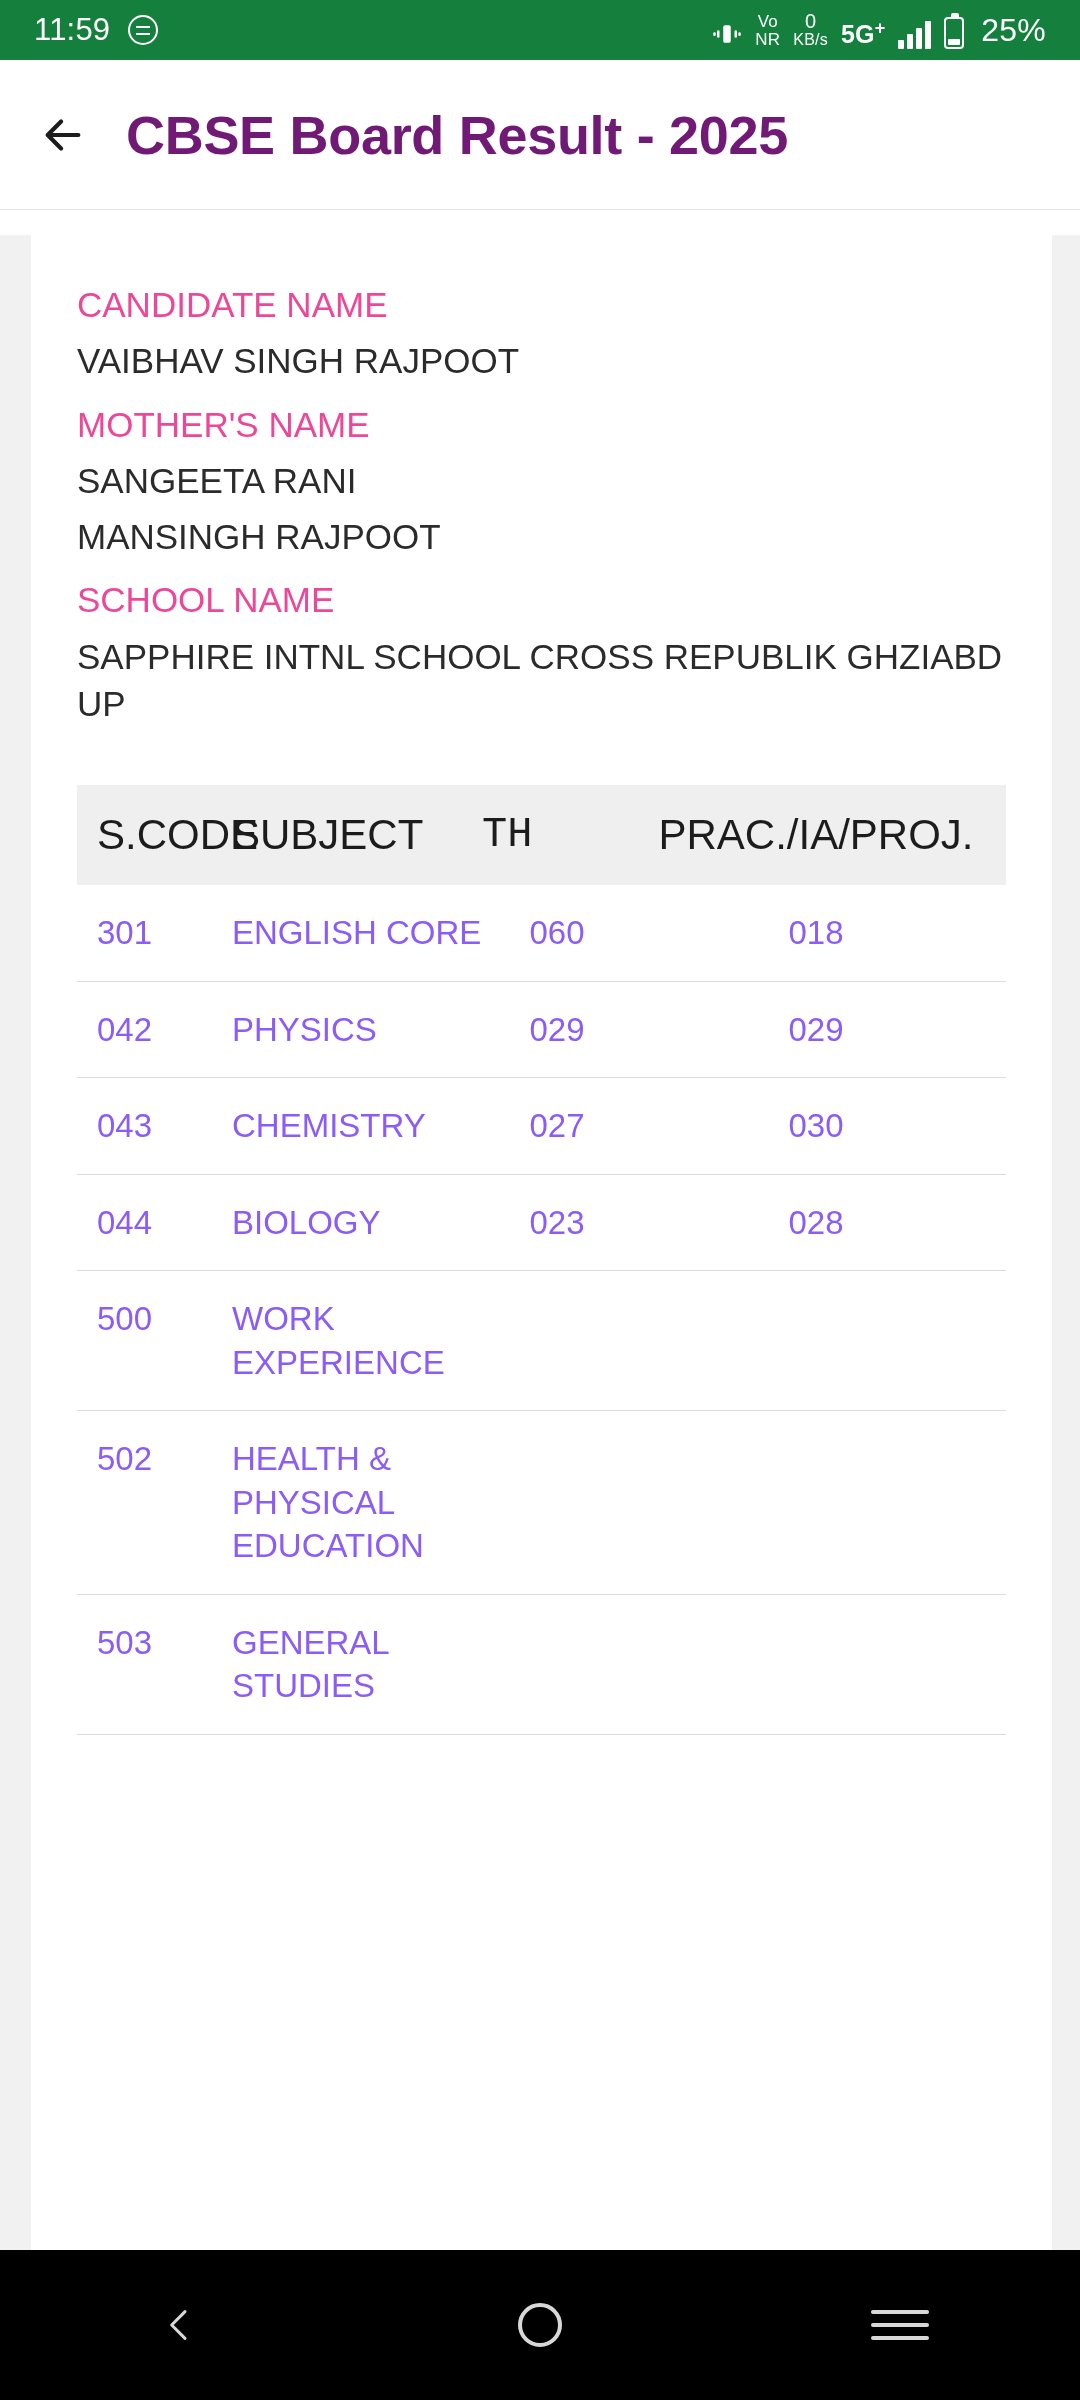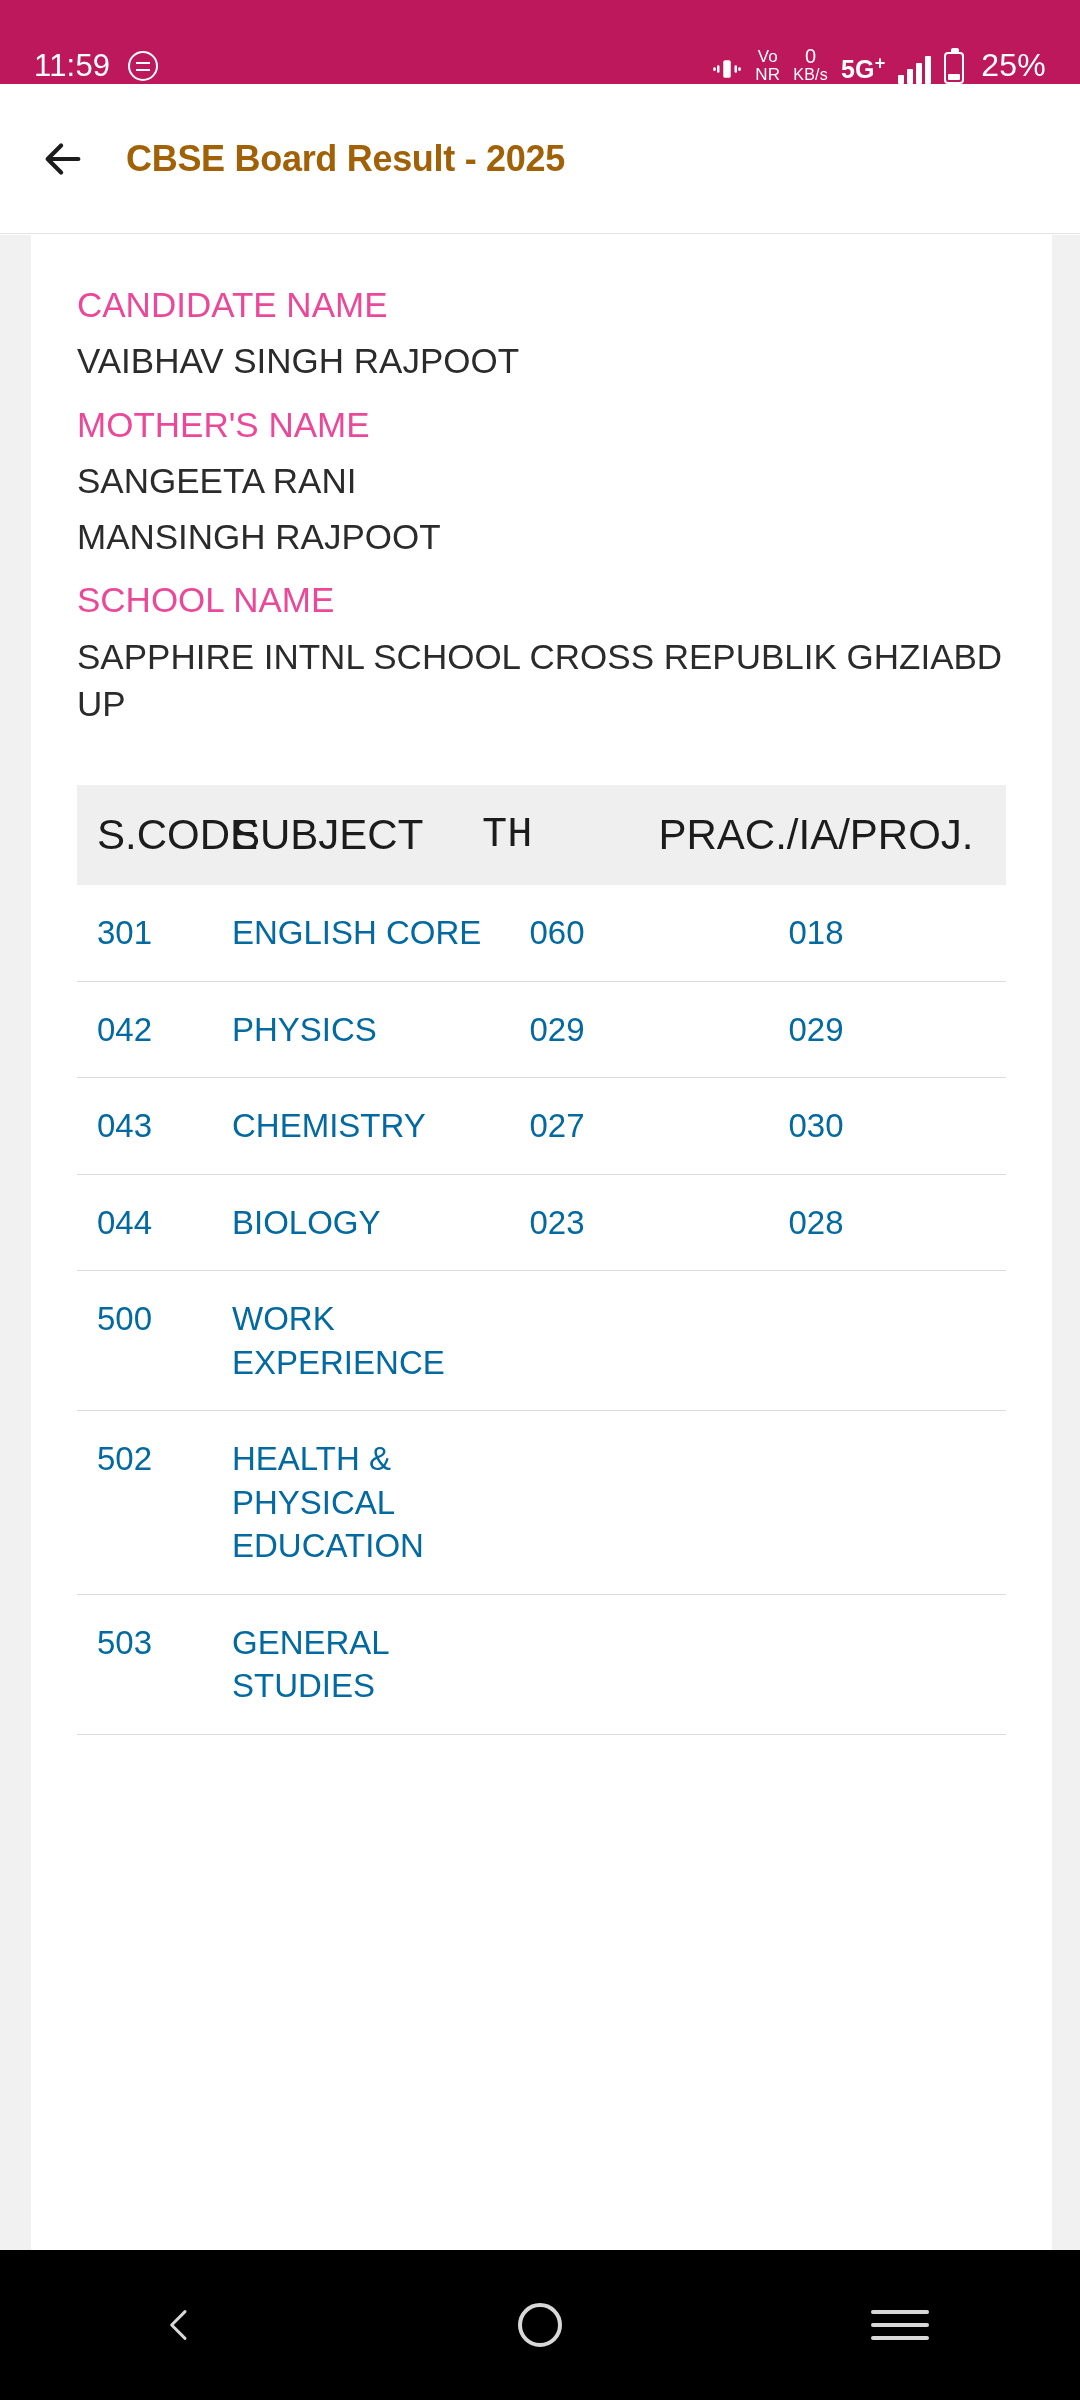--- a/index.html
+++ b/index.html
@@ -7,25 +7,25 @@
     width: 1080px;
     height: 2400px;
     background: #ffffff;
     font-family: "Liberation Sans", sans-serif;
     -webkit-font-smoothing: antialiased;
   }
   body { position: relative; overflow: hidden; }
 
   
   .status-bar {
-    height: 84px;
-    background: #be185d;
+    height: 60px;
+    background: #15803d;
     color: #ffffff;
     display: flex;
-    align-items: flex-end;
+    align-items: center;
     padding: 0 34px;
     font-size: 30px;
     letter-spacing: 0.2px;
   }
   .status-left { display: flex; align-items: center; gap: 18px; }
   .status-time { font-size: 31px; font-weight: 400; }
   .status-spacer { flex: 1; }
   .status-right { display: flex; align-items: flex-end; gap: 13px; }
   .sb-icon { display: flex; align-items: center; justify-content: center; }
   .icon-circle-badge {
@@ -66,23 +66,23 @@
     height: 150px;
     background: #ffffff;
     display: flex;
     align-items: center;
     padding: 0 40px;
     gap: 40px;
     border-bottom: 1px solid #e3e3e3;
   }
   .back-arrow { width: 46px; height: 46px; flex: 0 0 auto; }
   .app-title {
-    font-size: 36px;
+    font-size: 54px;
     font-weight: 700;
-    color: #a16207;
+    color: #701a75;
     letter-spacing: -0.3px;
   }
 
   
   .page-scroll {
     position: absolute;
     top: 235px;
     left: 0;
     right: 0;
     bottom: 150px;
@@ -123,21 +123,21 @@
     color: #1c1c1c;
     padding: 26px 0;
     text-align: left;
   }
   table.marks thead th.c-code { padding-left: 20px; width: 155px; }
   table.marks thead th.c-subj { width: 250px; }
   table.marks thead th.c-th { width: 150px; text-align: left; font-family: Liberation Mono, monospace; }
   table.marks thead th.c-prac { text-align: center; padding-right: 6px; }
   table.marks tbody td {
     font-size: 33px;
-    color: #0369a1;
+    color: #8b5cf6;
     padding: 26px 0 26px 0;
     vertical-align: top;
     border-bottom: 1px solid #dcdcdc;
     line-height: 1.32;
   }
   table.marks tbody td.c-code { padding-left: 20px; }
   table.marks tbody td.c-th { text-align: center; }
   table.marks tbody td.c-prac { text-align: center; padding-right: 6px; }
   table.marks tbody tr:first-child td { border-top: none; }
 

